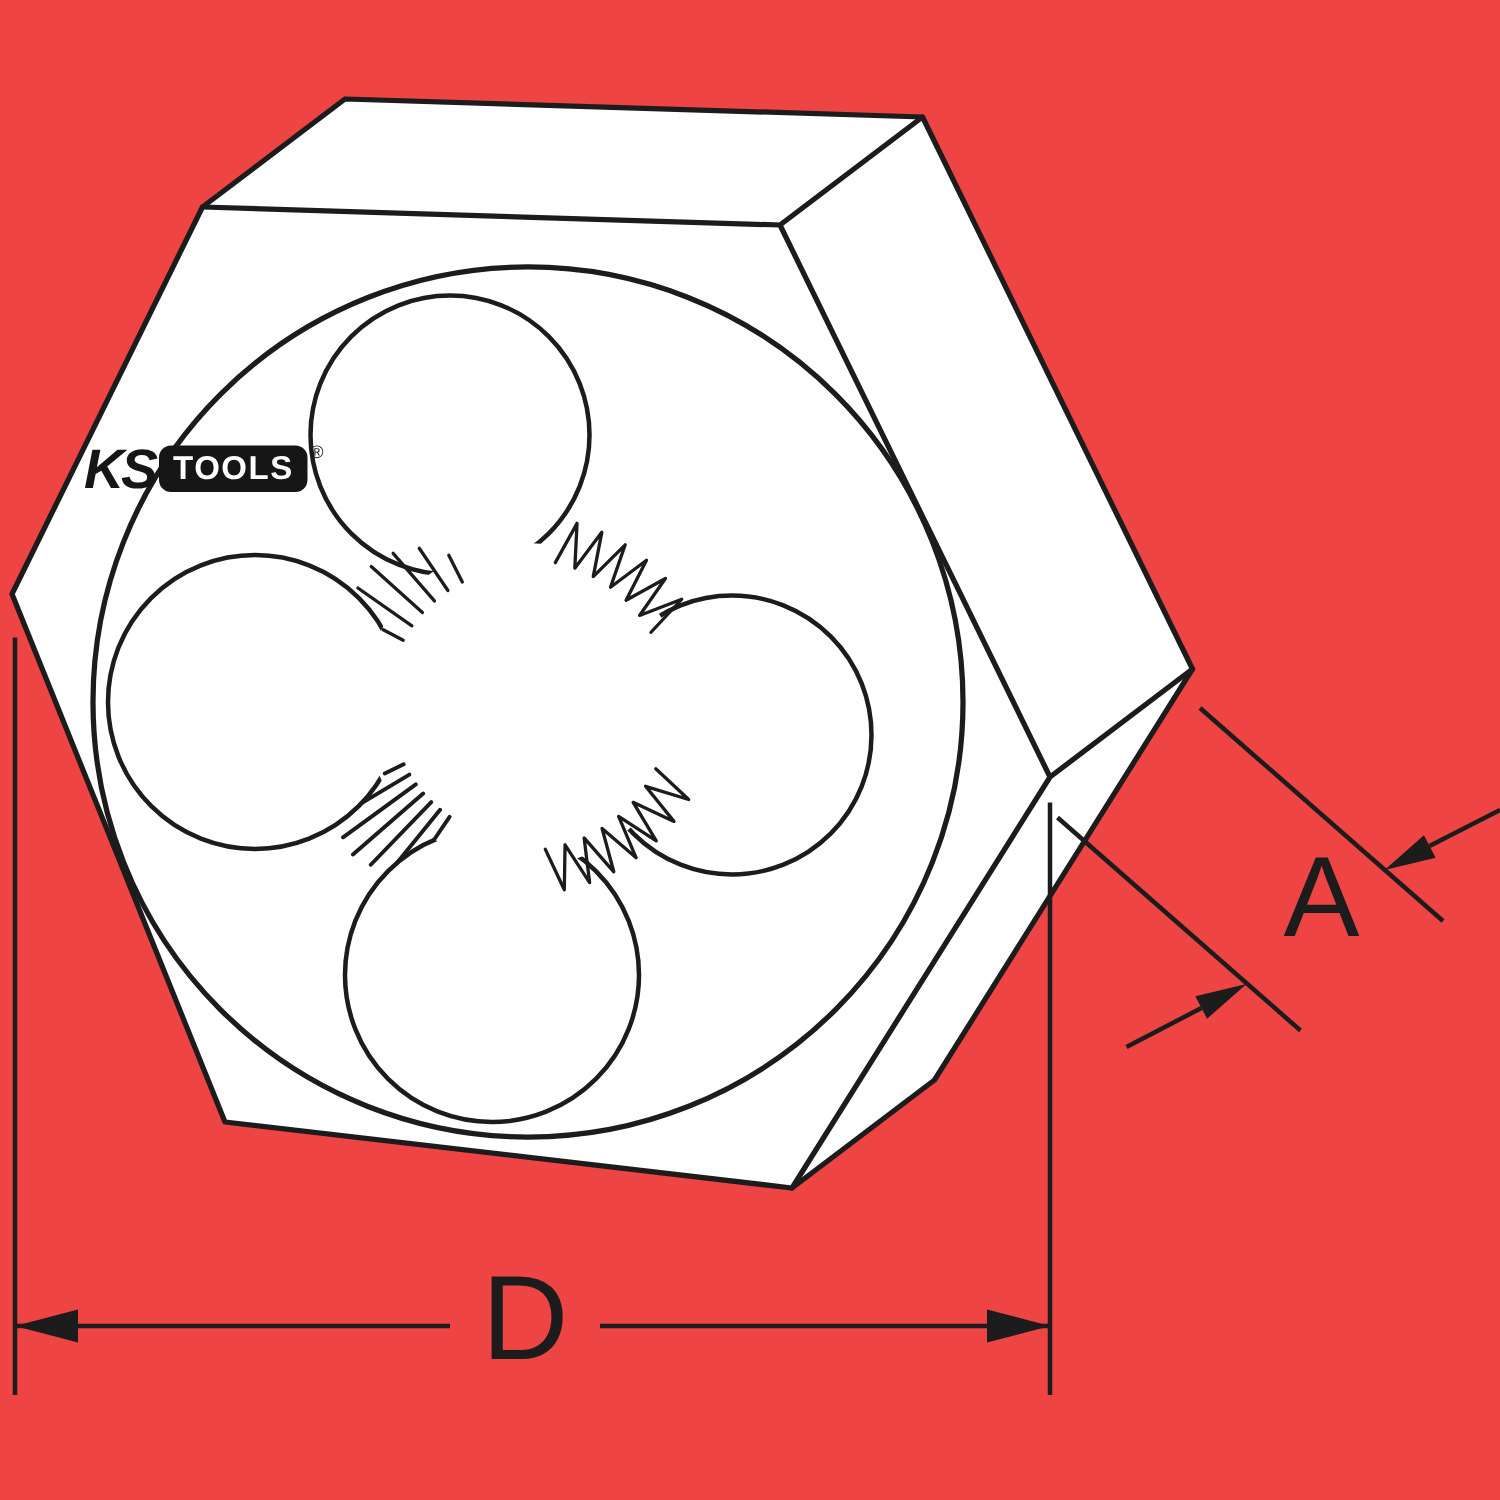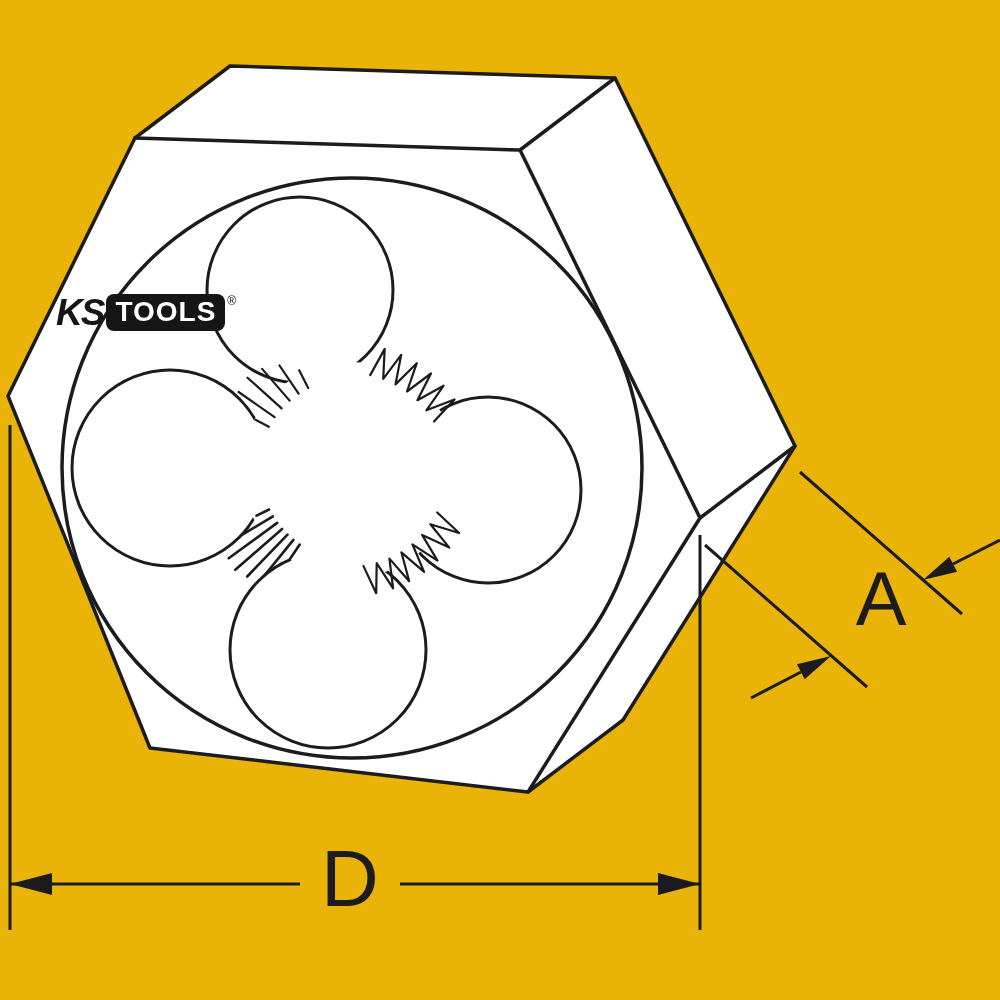--- a/index.html
+++ b/index.html
@@ -1,20 +1,20 @@
 <!DOCTYPE html>
 <html><head>
 <meta charset="utf-8">
 <style>
   html, body { margin: 0; padding: 0; background: #ffffff; }
   #canvas {
     position: relative;
     width: 1000px;
     height: 1000px;
-    background: #eab308;
+    background: #ef4444;
     overflow: hidden;
     font-family: "Liberation Sans", sans-serif;
   }
   #drawing-svg { position: absolute; left: 0; top: 0; }
 
   .dim-label {
     position: absolute;
     color: #1c1c1c;
     text-align: center;
     font-family: "Liberation Sans", sans-serif;
@@ -35,21 +35,21 @@
     font-weight: bold;
     font-style: italic;
     letter-spacing: -2px;
     color: #161616;
     padding-right: 3px;
     line-height: 1;
   }
   #logo .tools {
     background: #161616;
     color: #ffffff;
-    font-size: 28px;
+    font-size: 22px;
     font-weight: bold;
     letter-spacing: 1px;
     padding: 4px 9px 5px;
     border-radius: 8px;
     line-height: 1;
   }
   #logo .reg {
     font-size: 12px;
     color: #161616;
     align-self: flex-start;

